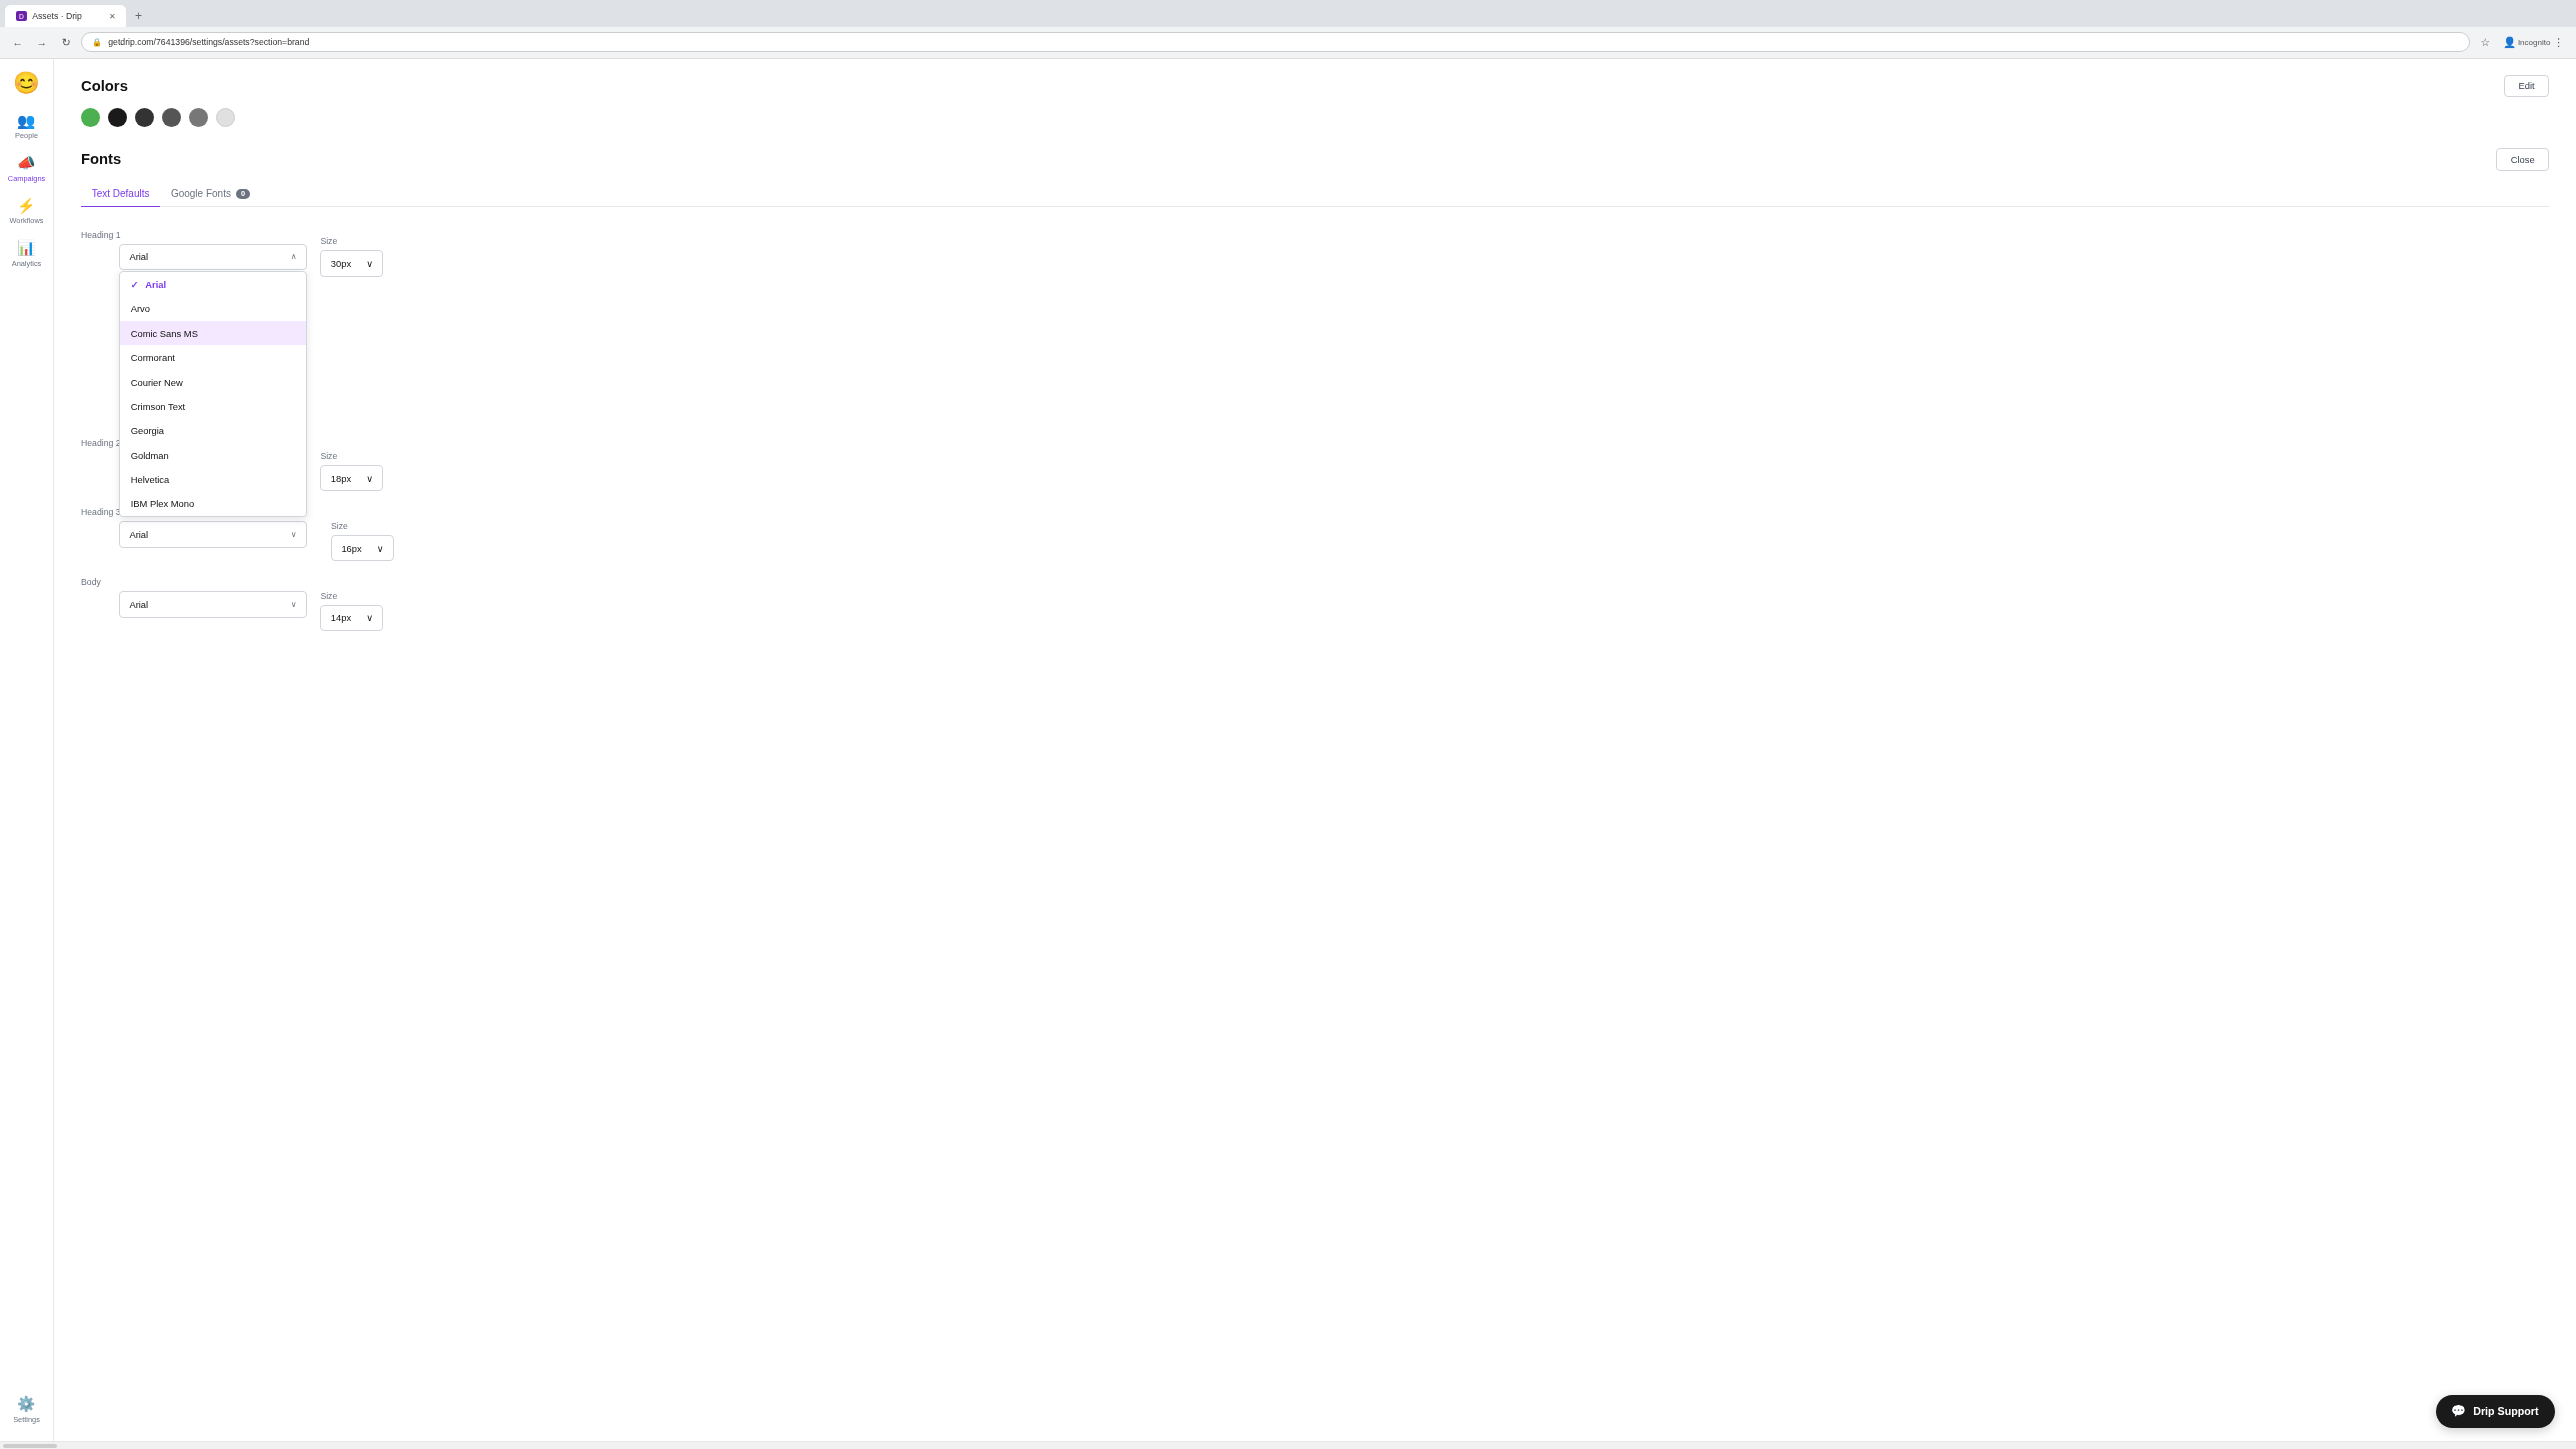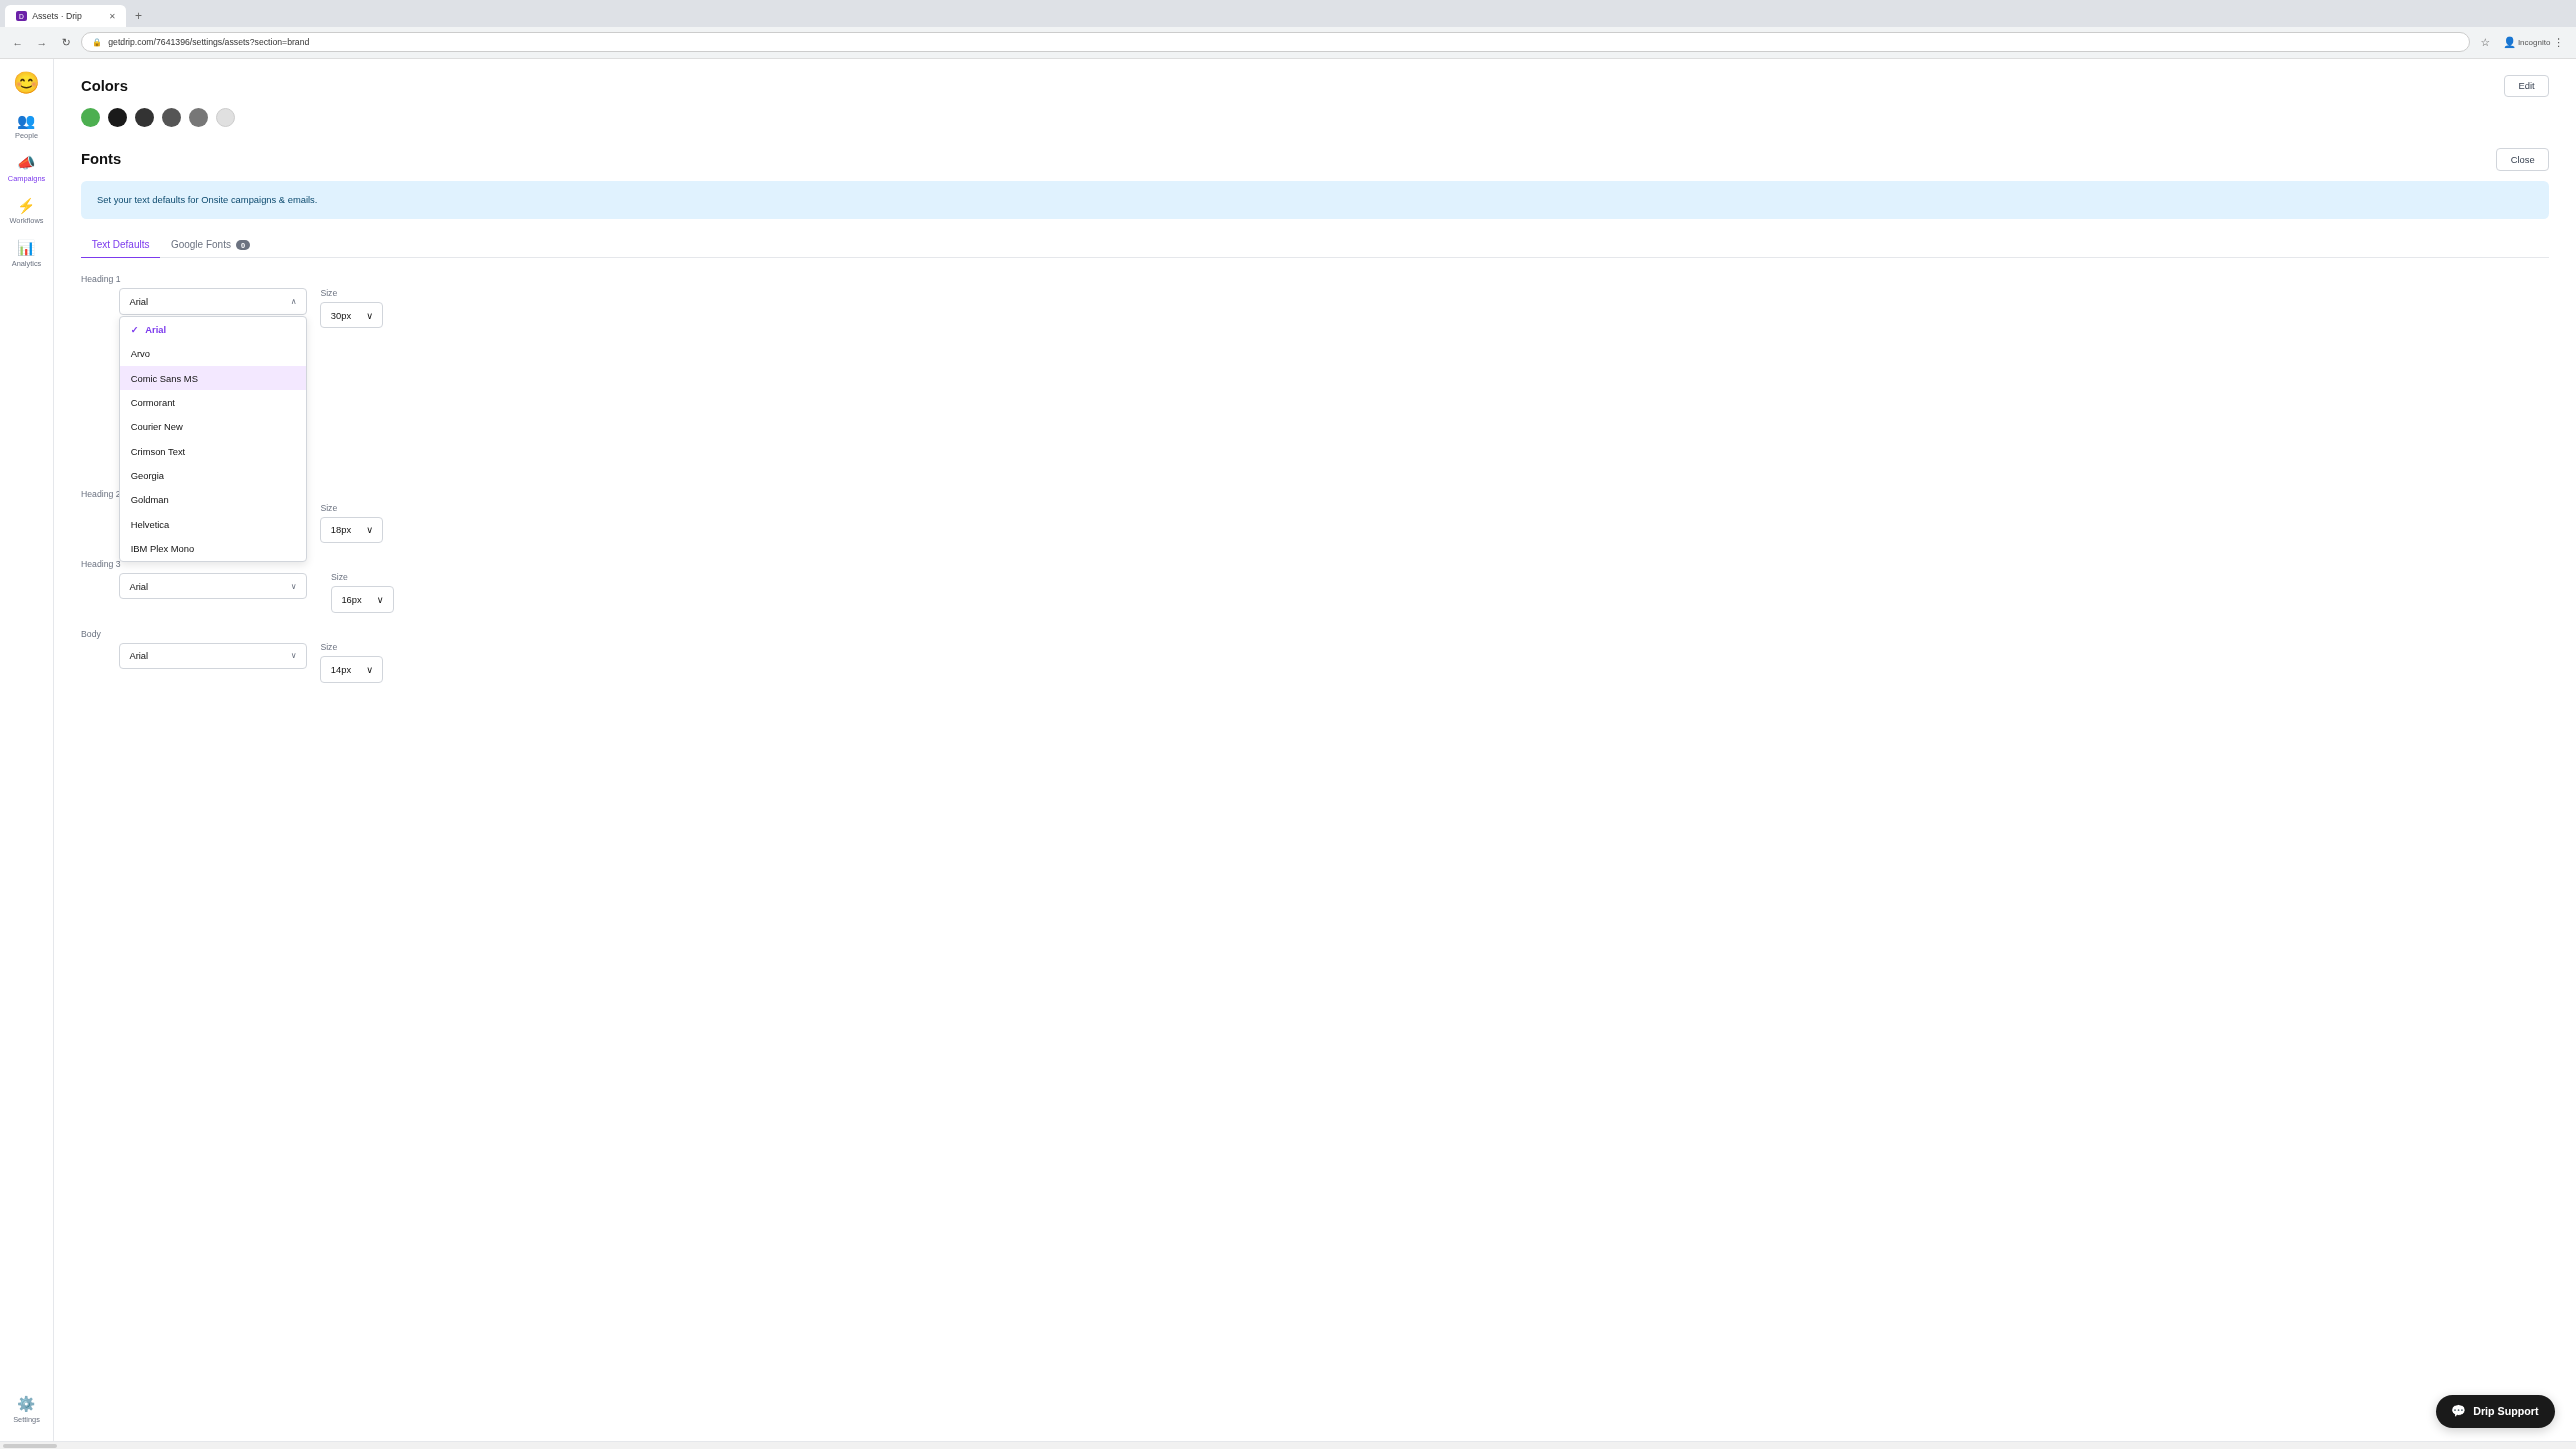--- a/index.html
+++ b/index.html
@@ -158,35 +158,32 @@
       <div class="color-dot" style="background:#777777;"></div>
       <div class="color-dot" style="background:#e0e0e0; border: 0.7px solid #ccc;"></div>
     </div>
 
     <div class="fonts-section">
       <div class="fonts-header">
         <h2 class="section-title">Fonts</h2>
         <button class="btn-outline">Close</button>
       </div>
 
-      <div class="info-banner">
-        <span>Set your text defaults for Onsite campaigns &amp; emails.</span>
-      </div>
 
       <div class="tabs">
         <div class="tab active">
           <span>Text Defaults</span>
         </div>
         <div class="tab">
           <span>Google Fonts</span>
           <span class="tab-badge">0</span>
         </div>
       </div>
 
-      <div style="display:flex; align-items:flex-start; gap:13.4px; margin-bottom: 16px; position:relative;">
+      <div style="display:flex; align-items:center; gap:13.4px; margin-bottom: 16px; position:relative;">
         <div>
           <div class="font-row-label">Heading 1</div>
           <div class="dropdown-wrapper">
             <div class="dropdown-trigger">
               <span>Arial</span>
               <span class="chevron">∧</span>
             </div>
 
             <div class="dropdown-menu">
               <div class="dropdown-item selected">

